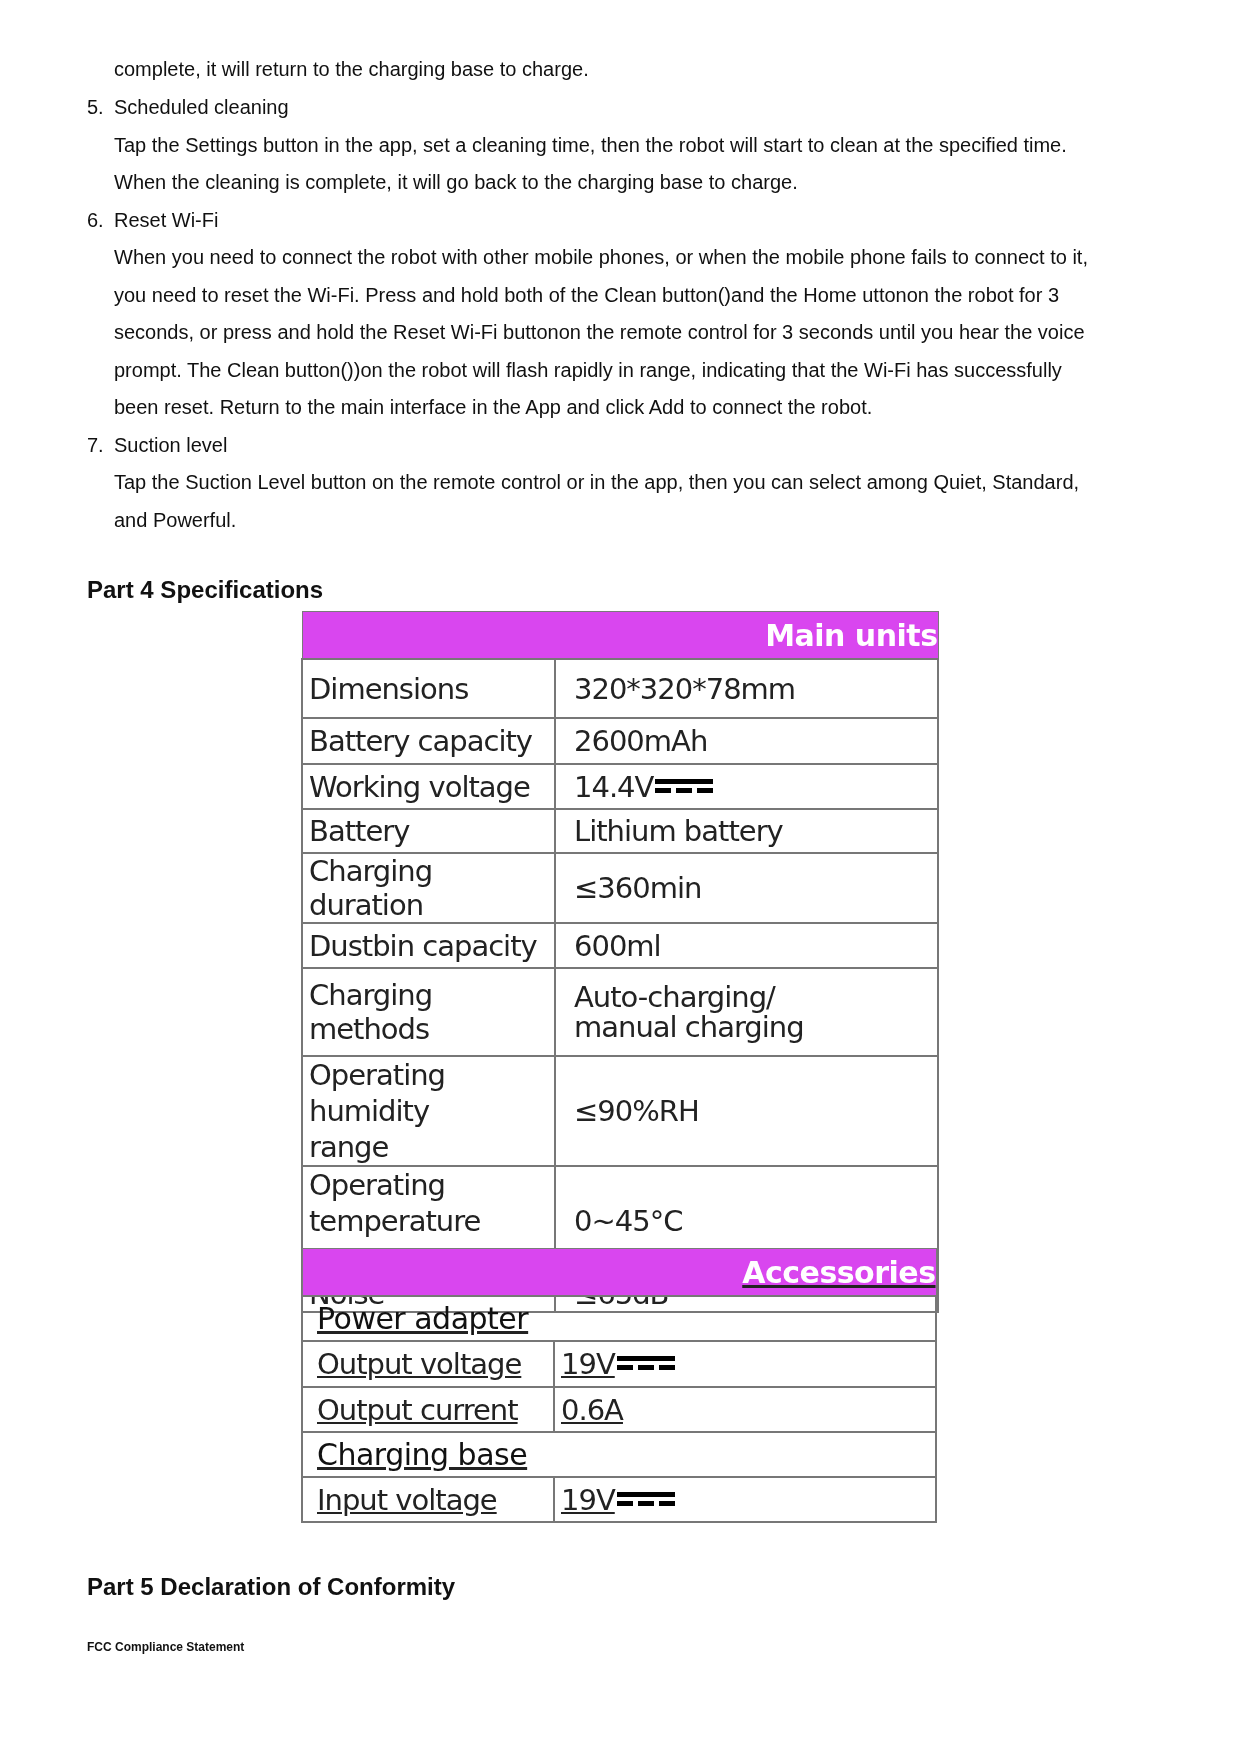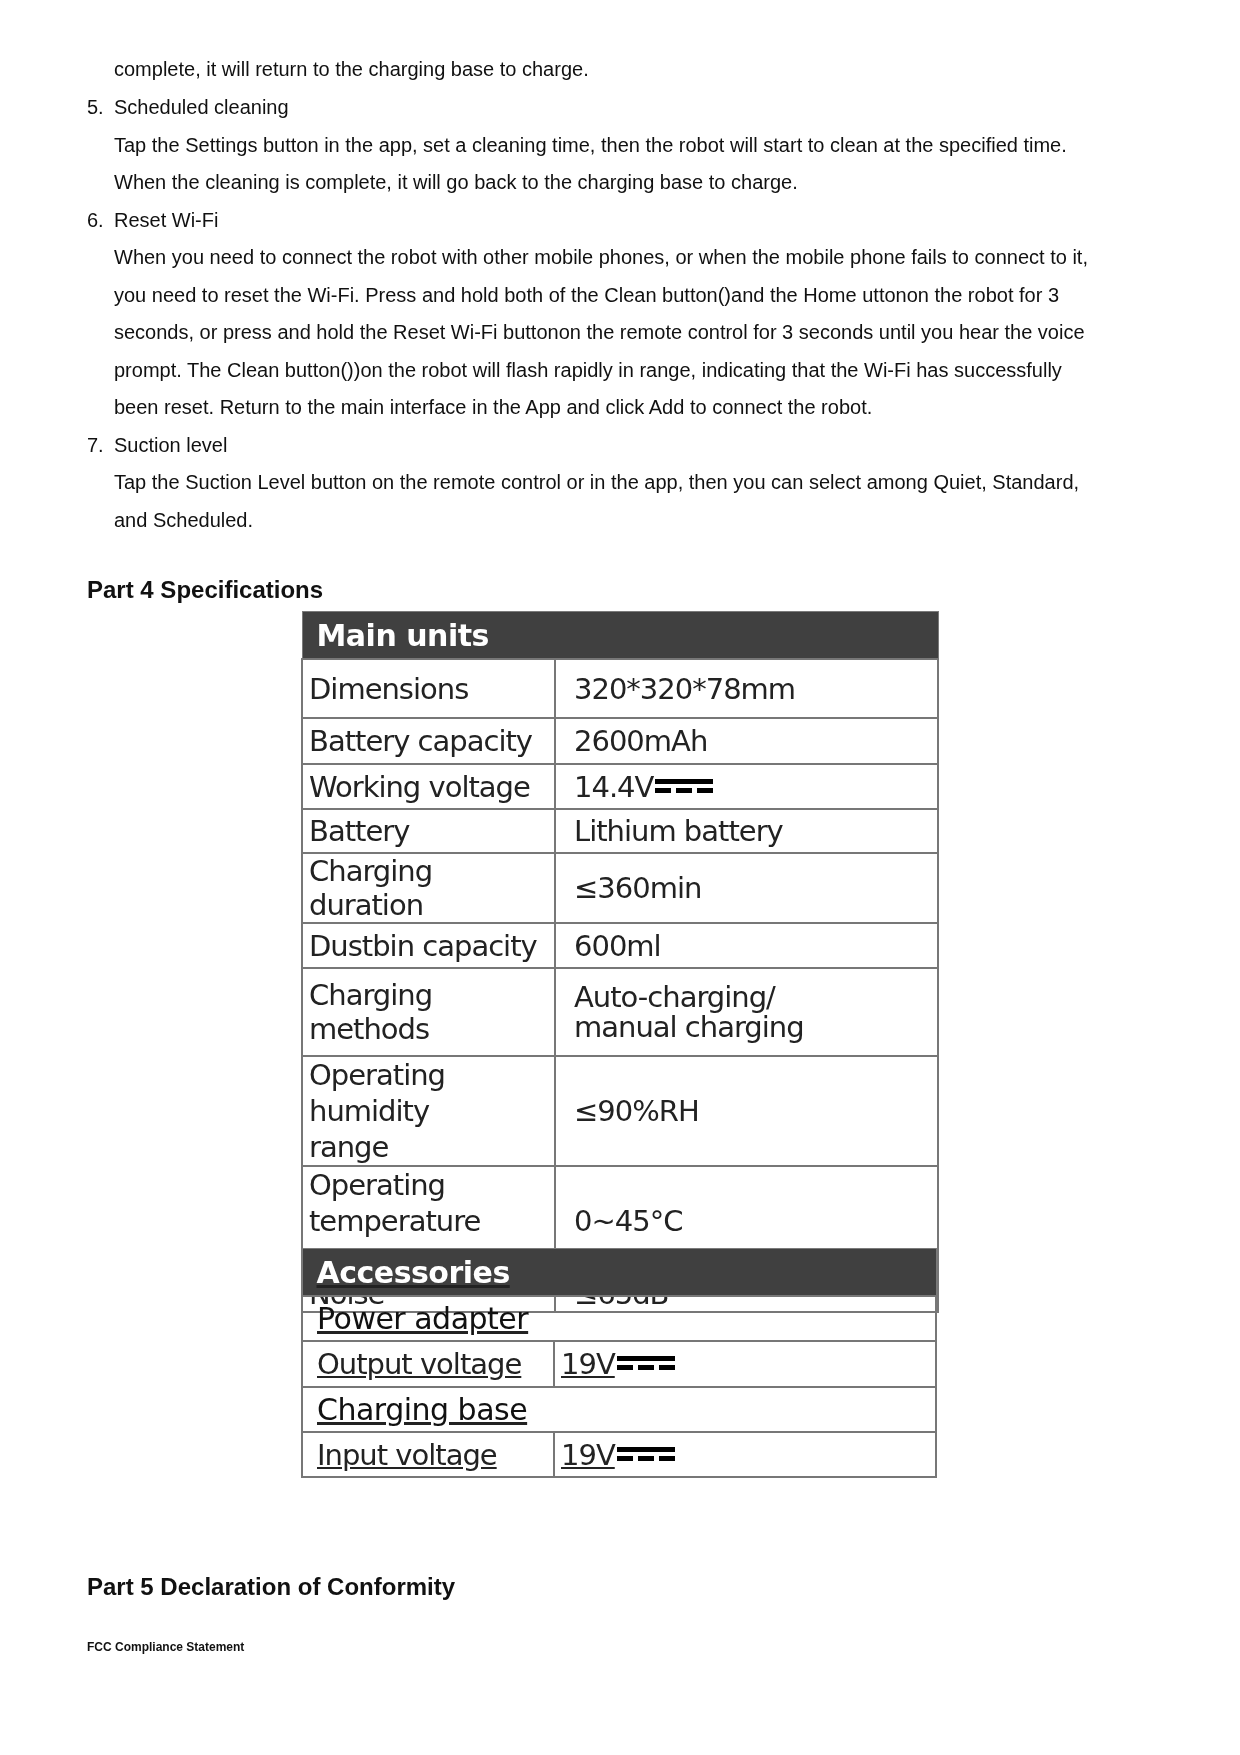--- a/index.html
+++ b/index.html
@@ -17,21 +17,21 @@
   .h3 {
     position: absolute; font-size: 12px; font-weight: bold; line-height: 22px; white-space: nowrap;
   }
 
   
   .spec {
     position: absolute; border-collapse: collapse; table-layout: fixed;
     font-family: "DejaVu Sans", sans-serif; color: #222;
   }
   .spec th.head {
-    background: #404040; color: #fff; text-align: left; font-weight: bold;
+    background: #d946ef; color: #fff; text-align: right; font-weight: bold;
     font-size: 30px; letter-spacing: -0.5px; padding: 0 0 0 14px; height: 46px;
     border: 1px solid #7a7a7a;
   }
   .spec td {
     border: 2px solid #777; font-size: 29px; letter-spacing: -1px;
     padding: 0 0 0 6px; vertical-align: middle; line-height: 34px;
   }
   .spec td.val { padding-left: 18px; }
   .spec td.sub { font-size: 30px; color: #111; padding-left: 14px; letter-spacing: -0.5px; border-radius: 16px; }
   .acc td { padding-left: 14px; }
@@ -57,21 +57,21 @@
 <div class="line" style="left:114px; top:208px;">Reset Wi-Fi</div>
 <div class="line" style="left:114px; top:245px;">When you need to connect the robot with other mobile phones, or when the mobile phone fails to connect to it,</div>
 <div class="line" style="left:114px; top:283px;">you need to reset the Wi-Fi. Press and hold both of the Clean button()and the Home uttonon the robot for 3</div>
 <div class="line" style="left:114px; top:320px;">seconds, or press and hold the Reset Wi-Fi buttonon the remote control for 3 seconds until you hear the voice</div>
 <div class="line" style="left:114px; top:358px;">prompt. The Clean button())on the robot will flash rapidly in  range, indicating that the Wi-Fi has successfully</div>
 <div class="line" style="left:114px; top:395px;">been reset. Return to the main interface in the App and click Add to connect the robot.</div>
 
 <div class="num" style="left:87px; top:433px;">7.</div>
 <div class="line" style="left:114px; top:433px;">Suction level</div>
 <div class="line" style="left:114px; top:470px;">Tap the Suction Level button on the remote control or in the app, then you can select among Quiet, Standard,</div>
-<div class="line" style="left:114px; top:508px;">and Scheduled.</div>
+<div class="line" style="left:114px; top:508px;">and Powerful.</div>
 
 <div class="h2" style="left:87px; top:576px;">Part 4 Specifications</div>
 
 <table class="spec" style="left:301px; top:611px; width:636px;">
   <colgroup>
       <col style="width:253px">
       <col style="width:383px">
     </colgroup>
   <tbody>
       <tr>
@@ -133,20 +133,24 @@
         <th class="head" colspan="2">Accessories</th>
       </tr>
   <tr style="height:45px">
     <td class="sub" colspan="2">Power adapter</td>
   </tr>
   <tr style="height:46px">
     <td>Output voltage</td>
     <td class="val"><span>19V</span><span class="dc"><span class="solid"></span><span class="dash" style="left:0"></span><span class="dash" style="left:21px"></span><span class="dash" style="left:42px"></span></span></td>
   </tr>
   <tr style="height:45px">
+    <td>Output current</td>
+    <td class="val">0.6A</td>
+  </tr>
+  <tr style="height:45px">
     <td class="sub" colspan="2">Charging base</td>
   </tr>
   <tr style="height:45px">
     <td>Input voltage</td>
     <td class="val"><span>19V</span><span class="dc"><span class="solid"></span><span class="dash" style="left:0"></span><span class="dash" style="left:21px"></span><span class="dash" style="left:42px"></span></span></td>
   </tr>
 </tbody>
   </table>
 
 <div class="h2" style="left:87px; top:1573px;">Part 5 Declaration of Conformity</div>

